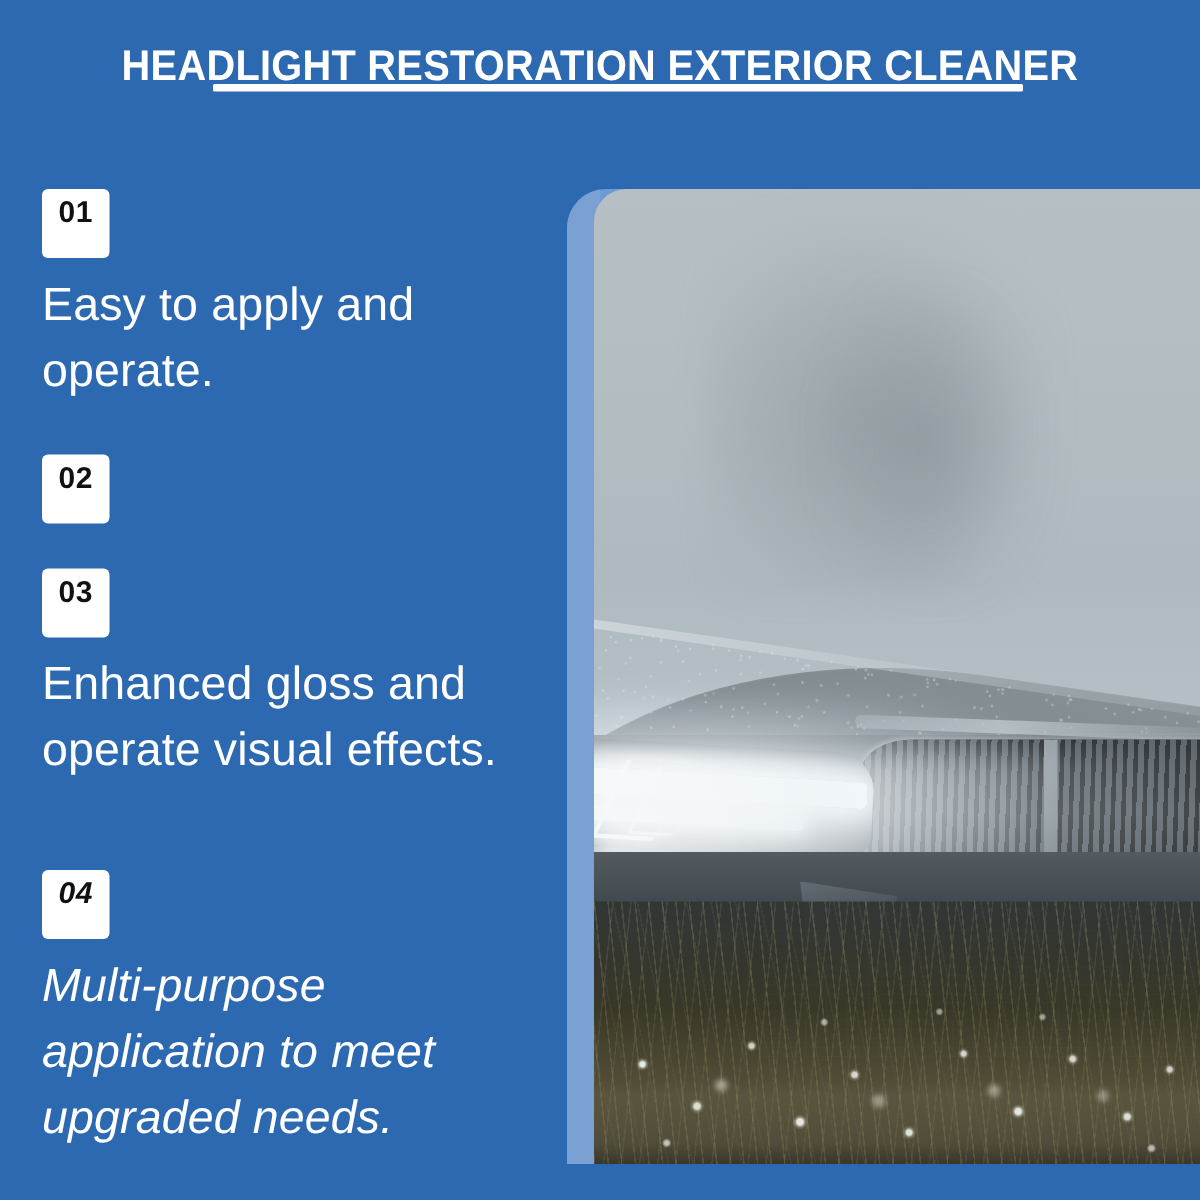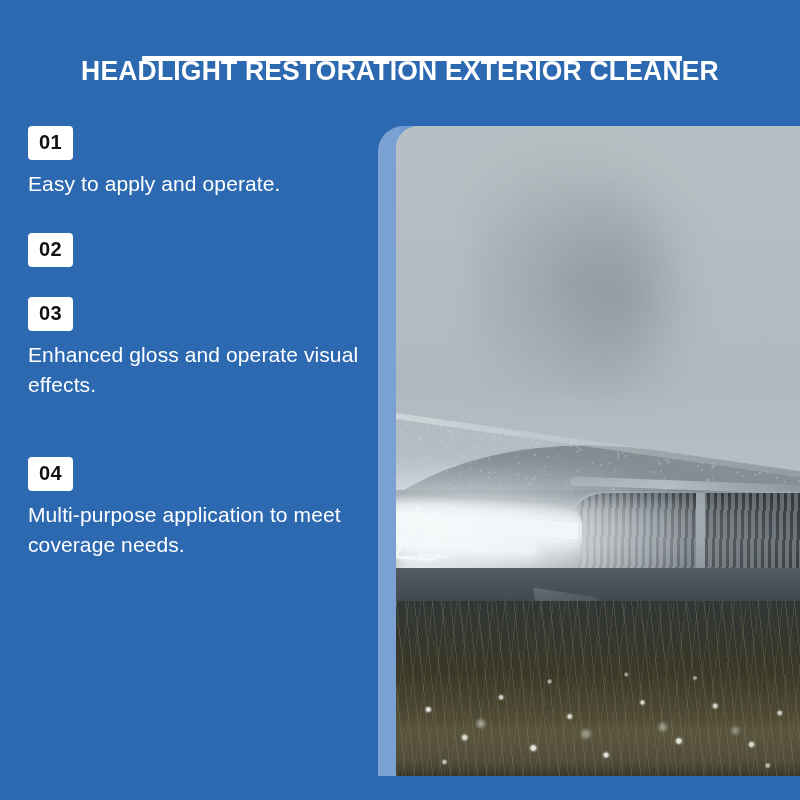--- a/index.html
+++ b/index.html
@@ -19,21 +19,21 @@
     width: 800px;
     height: 800px;
     background: #2C69B0;
     overflow: hidden;
   }
 
   
   .header {
     position: absolute;
     left: 0;
-    top: 54px;
+    top: 28px;
     width: 800px;
     text-align: center;
   }
   .poster-title {
     font-size: 28.5px;
     font-weight: bold;
     color: #FFFFFF;
     letter-spacing: 0.2px;
     line-height: 1.15;
     transform: scaleX(0.93);
@@ -53,36 +53,36 @@
   
   .features {
     position: absolute;
     left: 28px;
     top: 126px;
     width: 340px;
   }
   .feature {
     margin-bottom: 30px;
   }
-  .feature:last-child { margin-bottom: 0; }
+  .feature:last-child { margin-bottom: 0; font-style: italic; }
 
   .feature-badge {
     display: inline-block;
     background: #FFFFFF;
     color: #111111;
     font-size: 20px;
     font-weight: bold;
     line-height: 1;
-    padding: 6px 11px 8px 11px;
+    padding: 6px 11px 20px 11px;
     border-radius: 4px;
     letter-spacing: 0.3px;
   }
   .feature-text {
     margin-top: 9px;
-    font-size: 21px;
+    font-size: 31px;
     line-height: 1.42;
     color: #FFFFFF;
     font-weight: normal;
     letter-spacing: 0.1px;
   }
 
   
   .feature.f1 { margin-bottom: 34px; }
   .feature.f2 { margin-bottom: 30px; }
   .feature.f3 { margin-bottom: 58px; }
@@ -478,21 +478,21 @@
       <div class="feature-badge">02</div>
     </div>
 
     <div class="feature f3">
       <div class="feature-badge">03</div>
       <div class="feature-text">Enhanced gloss and operate visual effects.</div>
     </div>
 
     <div class="feature">
       <div class="feature-badge">04</div>
-      <div class="feature-text">Multi-purpose application to meet coverage needs.</div>
+      <div class="feature-text">Multi-purpose application to meet upgraded needs.</div>
     </div>
 
   </div>
 
   <div class="photo-frame">
     <div class="photo-border-left"></div>
 
     <div class="photo">
       <div class="sky"></div>
       <div class="tree-haze"></div>

